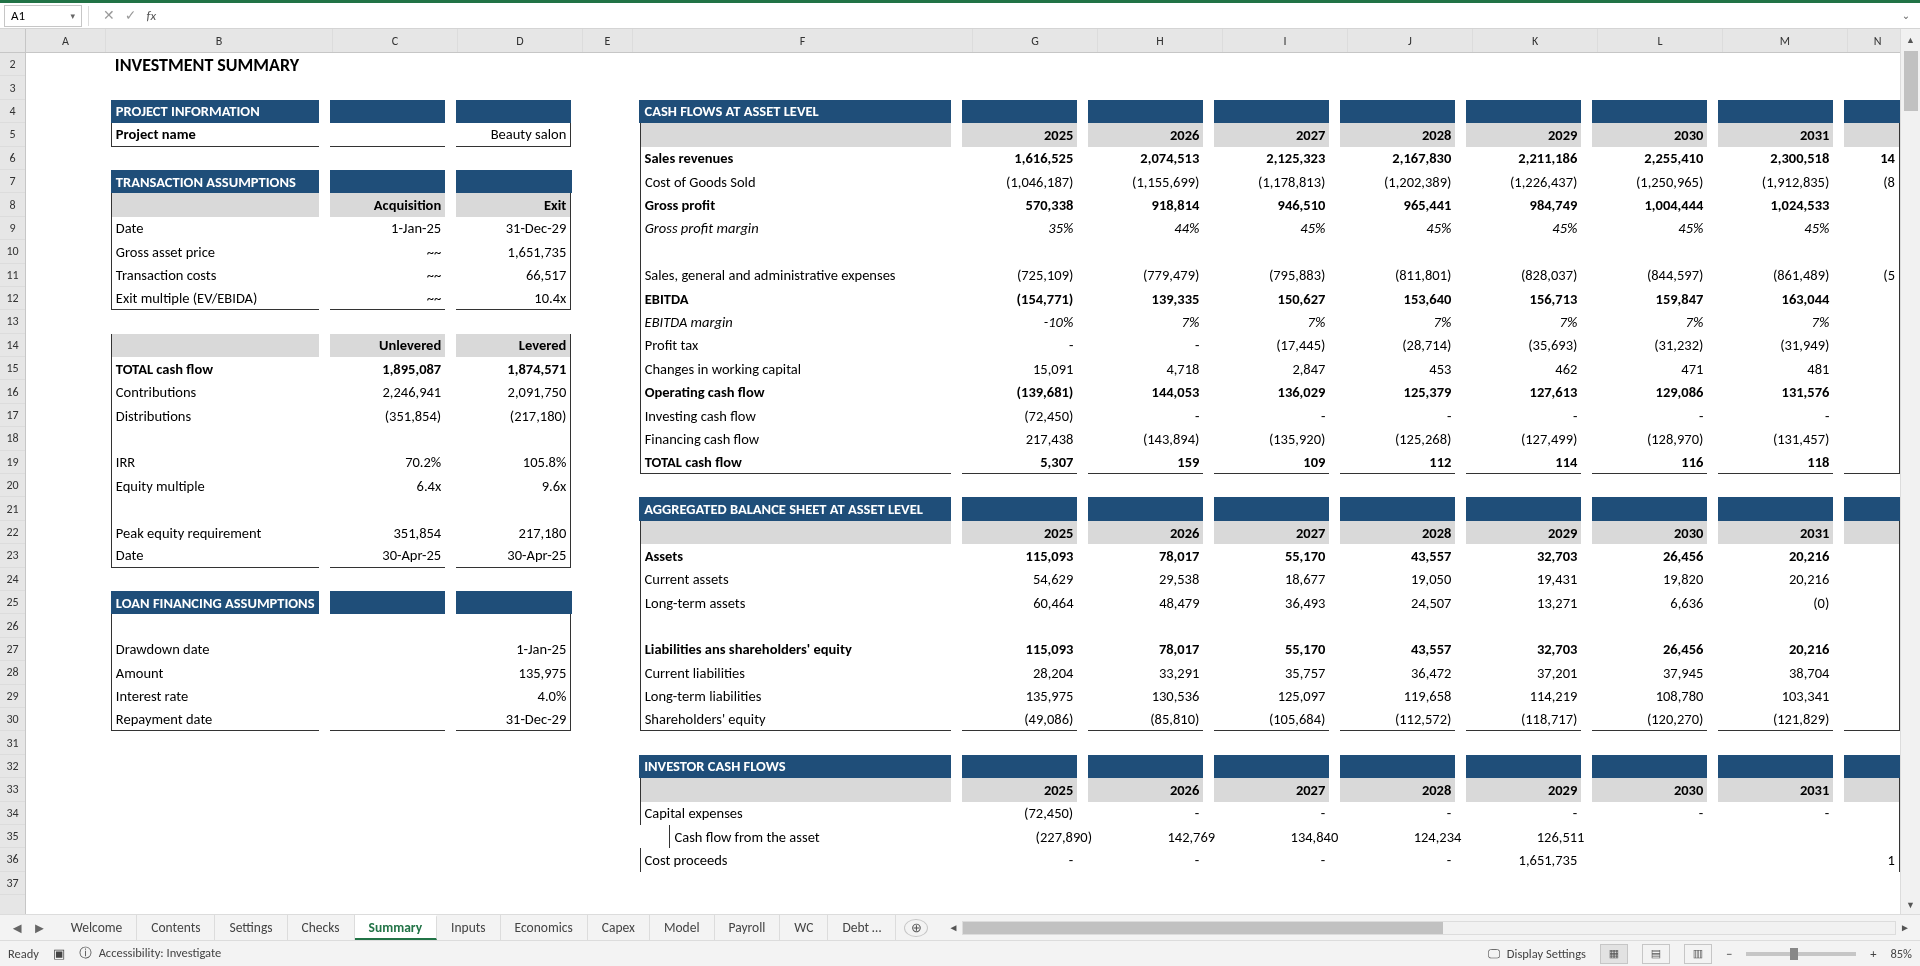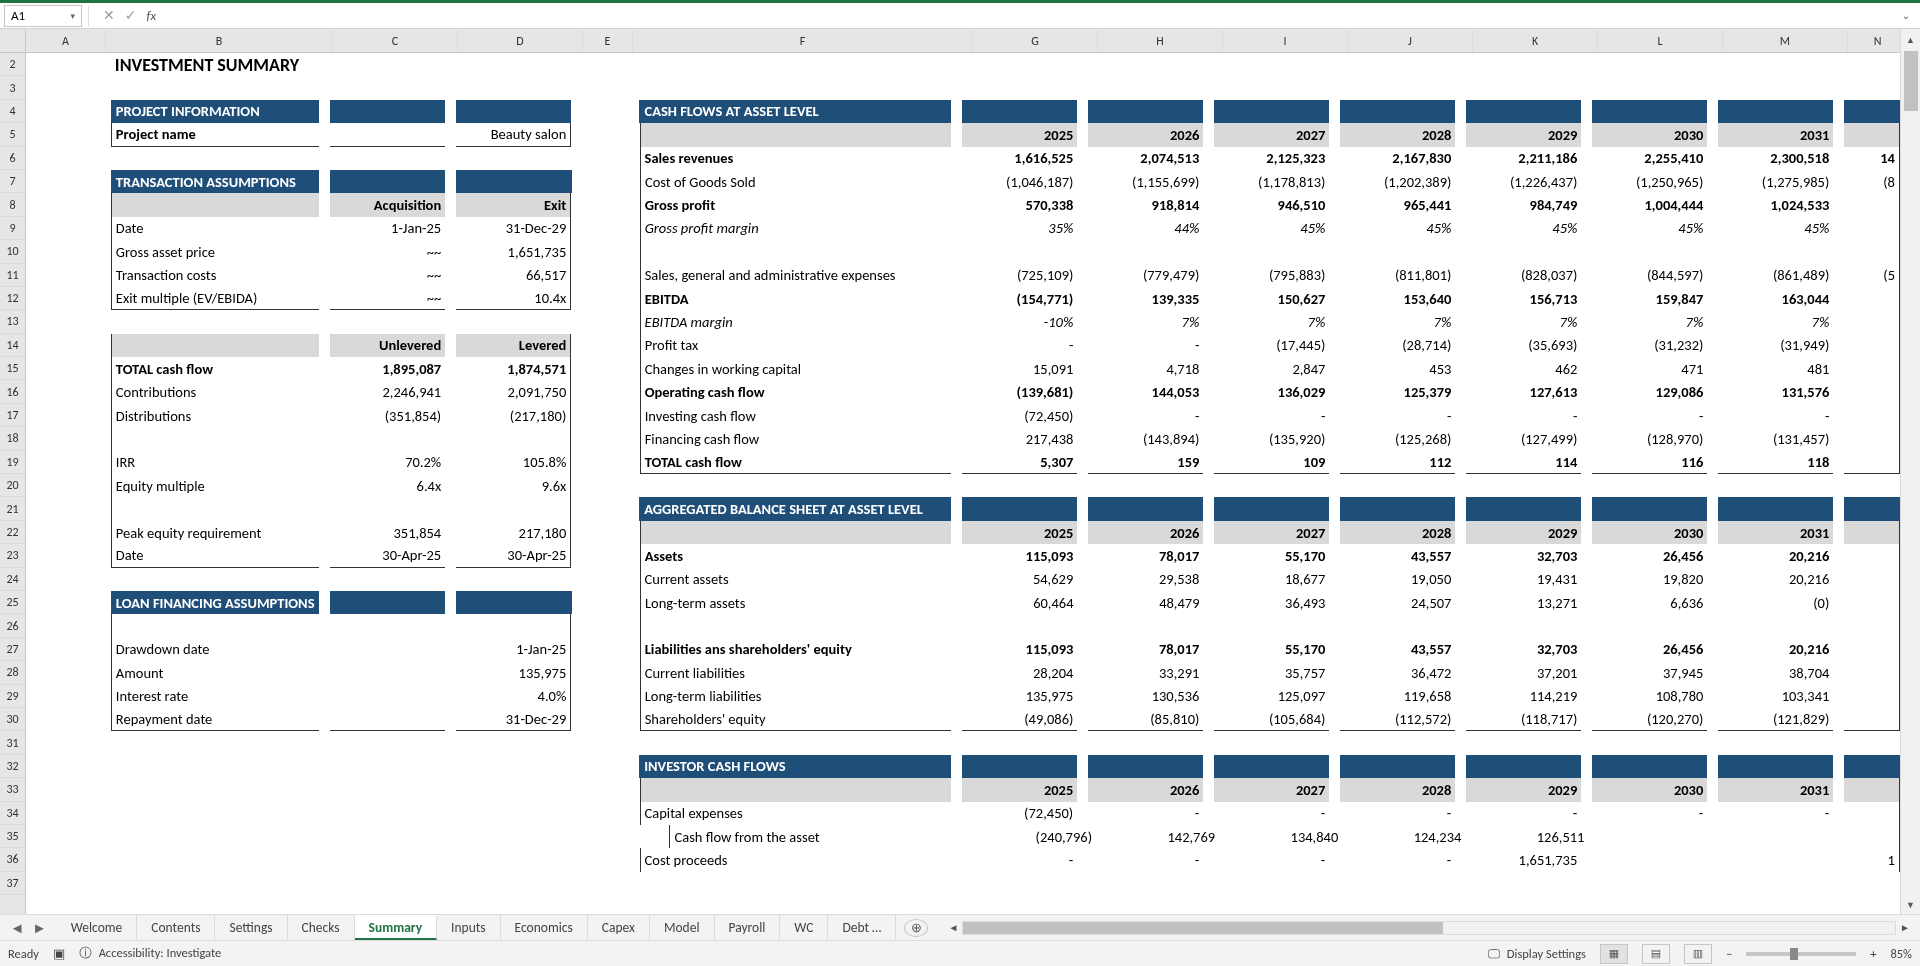--- a/index.html
+++ b/index.html
@@ -236,21 +236,21 @@
             <div class="cell hdr-band" style="width: 125px;"></div>
             <div class="cell hdr-band" style="width: 125px;"></div>
             <div class="cell" style="width: 50px;"></div>
             <div class="cell box-l" style="width: 340px;">  Cost of Goods Sold</div>
             <div class="cell r" style="width: 125px; text-align: right;">(1,046,187)</div>
             <div class="cell r" style="width: 125px;">(1,155,699)</div>
             <div class="cell r" style="width: 125px;">(1,178,813)</div>
             <div class="cell r" style="width: 125px;">(1,202,389)</div>
             <div class="cell r" style="width: 125px;">(1,226,437)</div>
             <div class="cell r" style="width: 125px;">(1,250,965)</div>
-            <div class="cell r" style="width: 125px;">(1,275,985)</div>
+            <div class="cell r" style="width: 125px;">(1,912,835)</div>
             <div class="cell r box-r" style="width: 60px;">(8</div>
           </div>
           <div class="row">
             <div class="cell" style="width: 80px;"></div>
             <div class="cell greyband box-l" style="width: 227px;"></div>
             <div class="cell greyband b r" style="width: 125px;">Acquisition</div>
             <div class="cell greyband b r box-r" style="width: 125px;">Exit</div>
             <div class="cell" style="width: 50px;"></div>
             <div class="cell b box-l" style="width: 340px;">Gross profit</div>
             <div class="cell b r" style="width: 125px;">570,338</div>
@@ -678,21 +678,21 @@
             <div class="cell r" style="width: 125px;">-</div>
             <div class="cell r box-r" style="width: 60px;"></div>
           </div>
           <div class="row">
             <div class="cell" style="width: 80px;"></div>
             <div class="cell" style="width: 227px;"></div>
             <div class="cell" style="width: 125px;"></div>
             <div class="cell" style="width: 125px;"></div>
             <div class="cell" style="width: 50px;"></div>
             <div class="cell box-l" style="width: 340px; margin-left: 44px;">  Cash flow from the asset</div>
-            <div class="cell r" style="width: 125px;">(240,796)</div>
+            <div class="cell r" style="width: 125px;">(227,890)</div>
             <div class="cell r" style="width: 125px;">142,769</div>
             <div class="cell r" style="width: 125px;">134,840</div>
             <div class="cell r" style="width: 125px;">124,234</div>
             <div class="cell r" style="width: 125px;">126,511</div>
             <div class="cell r" style="width: 125px;"></div>
             <div class="cell r" style="width: 125px;"></div>
             <div class="cell r box-r" style="width: 60px;"></div>
           </div>
           <div class="row">
             <div class="cell" style="width: 80px;"></div>

